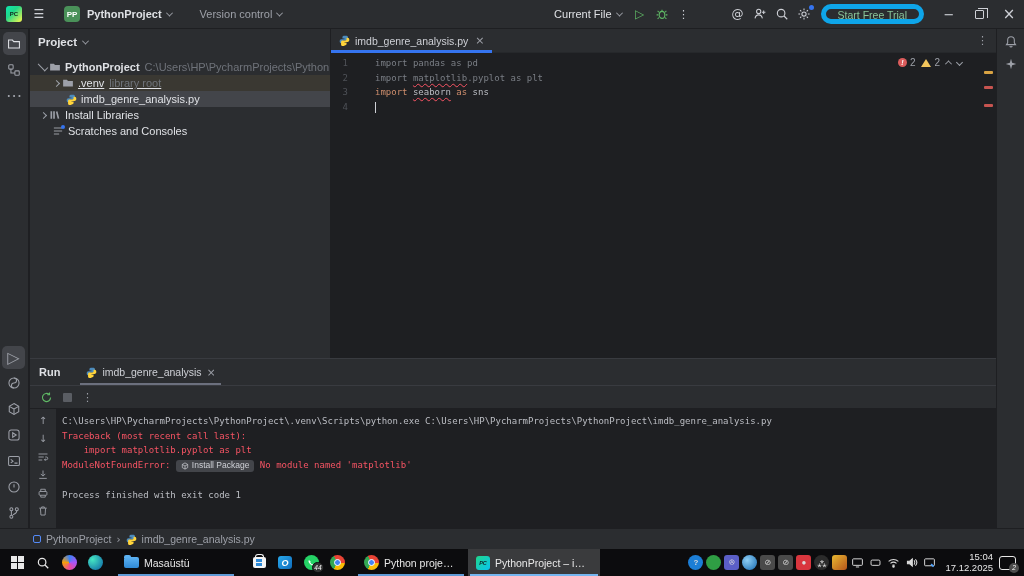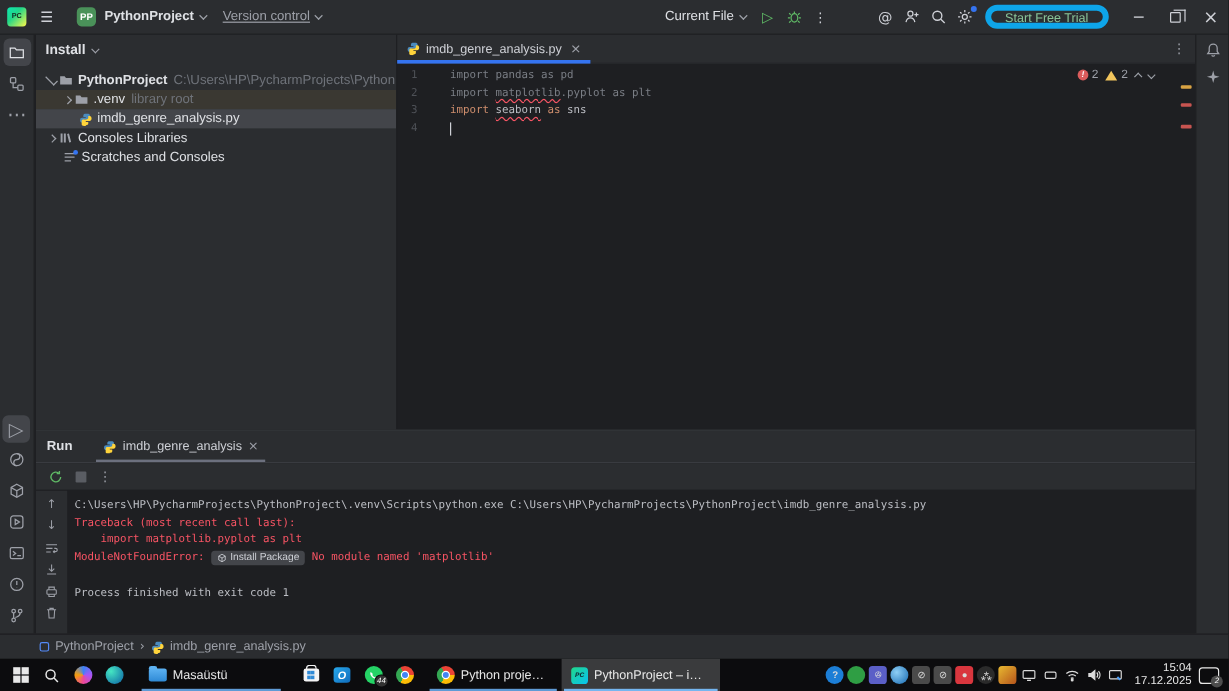--- a/index.html
+++ b/index.html
@@ -48,21 +48,21 @@
   
   .project-panel { position:absolute; left:30px; top:29px; width:300px; height:329px; background:#2b2d30; }
   .pp-head { display:flex; align-items:center; gap:6px; height:26px; padding-left:8px; font-weight:bold; font-size:11.5px; }
   .tree { font-size:11px; margin-top:4px; }
   .trow { display:flex; align-items:center; height:16px; white-space:nowrap; overflow:hidden; }
   .trow .twist { width:10px; text-align:center; color:#9da0a8; flex:none; }
   .trow .ticon { width:14px; display:flex; justify-content:center; flex:none; margin-right:3px; }
   .tname { color:#dfe1e5; }
   .thint { color:#6f737a; margin-left:5px; }
   .trow.sel { background:#43454a; }
-  .trow.venv-tint { background:#46413395; }
+  .trow.venv-tint { background:#46413395;text-decoration:underline; }
   .ind1 { padding-left:8px; } .ind2 { padding-left:21px; } .ind3 { padding-left:34px; }
 
   
   .editor { position:absolute; left:331px; top:29px; right:28px; height:329px; background:#1e1f22; }
   .etabbar { height:24px; background:#2b2d30; display:flex; align-items:center; border-bottom:1px solid #26282b; }
   .etab { position:relative; height:100%; display:flex; align-items:center; gap:5px; padding:0 8px; font-size:10.5px; color:#ced0d6; }
   .etab.active::after { content:""; position:absolute; left:0; right:0; bottom:-1px; height:3px; background:#3574f0; }
   .etab .close { color:#9da0a8; font-size:11px; margin-left:2px; }
   .etab-options { margin-left:auto; margin-right:8px; color:#9da0a8; font-size:11px; }
   .code-area { position:relative; height:305px; padding-top:3px; font-family:"DejaVu Sans Mono",monospace; font-size:9px; }
@@ -160,21 +160,21 @@
 <div id="app">
 
   <header class="titlebar">
     <span class="app-logo">PC</span>
     <span class="icon-btn glyph" style="margin-left:6px;font-size:12px;">☰</span>
     <span style="width:16px;height:16px;margin-left:14px;border-radius:4px;background:#4a9159;color:#fff;font-size:8px;font-weight:bold;display:flex;align-items:center;justify-content:center;">PP</span>
     <button class="tb-widget">
       <span style="font-weight:bold;">PythonProject</span>
       <i class="chev"></i>
     </button>
-    <button class="tb-widget dim" style="text-decoration:underline;">
+    <button class="tb-widget dim" style="margin-left:14px;">
       <span>Version control</span>
       <i class="chev"></i>
     </button>
 
     <div class="tb-spacer"></div>
 
     <button class="tb-widget">
       <span>Current File</span>
       <i class="chev"></i>
     </button>
@@ -272,21 +272,21 @@
             <circle cx="11.2" cy="3.8" r="1.7"></circle>
             <circle cx="5" cy="12.2" r="1.7"></circle>
           <path d="M5 5.5v5M11.2 5.5c0 3.2-2.5 3.4-4.5 4.4"></path>
         </svg>
       </span>
     </div>
   </nav>
 
   <section class="project-panel">
     <div class="pp-head">
-      <span>Install</span>
+      <span>Project</span>
       <i class="chev"></i>
     </div>
     <div class="tree">
       <div class="trow ind1">
         <span class="twist chev" style="border-color:#9da0a8;"></span>
         <span class="ticon">
           <svg width="12" height="12" viewBox="0 0 16 16">
               <path fill="#9da0a8" d="M1.5 3.5h5l1.5 1.8h6.5v7.2h-13z"></path>
             </svg>
         </span>
@@ -316,21 +316,21 @@
       </div>
       <div class="trow ind1">
         <span class="twist" style="width:10px;display:inline-flex;justify-content:center;">
           <i class="chev" style="transform:rotate(-45deg);"></i>
         </span>
         <span class="ticon">
           <svg width="12" height="12" viewBox="0 0 16 16" fill="#9da0a8">
               <path d="M2 3h2.2v10H2zM5.6 3h2.2v10H5.6zM9.2 3.6l2.1-.5 2.4 9.4-2.1.5z"></path>
             </svg>
         </span>
-        <span class="tname">Consoles Libraries</span>
+        <span class="tname">Install Libraries</span>
       </div>
       <div class="trow ind2">
         <span class="ticon" style="position:relative;">
           <svg width="12" height="12" viewBox="0 0 16 16" stroke="#9da0a8" stroke-width="1.3" fill="none">
               <path d="M2.5 4h11M2.5 8h11M2.5 12h7"></path>
             </svg>
           <i style="position:absolute;top:0;right:0;width:4px;height:4px;border-radius:50%;background:#3574f0;"></i>
         </span>
         <span class="tname">Scratches and Consoles</span>
       </div>

